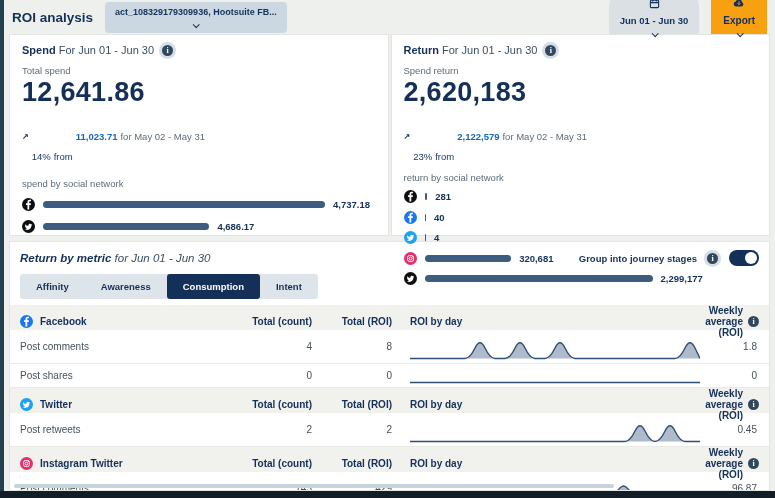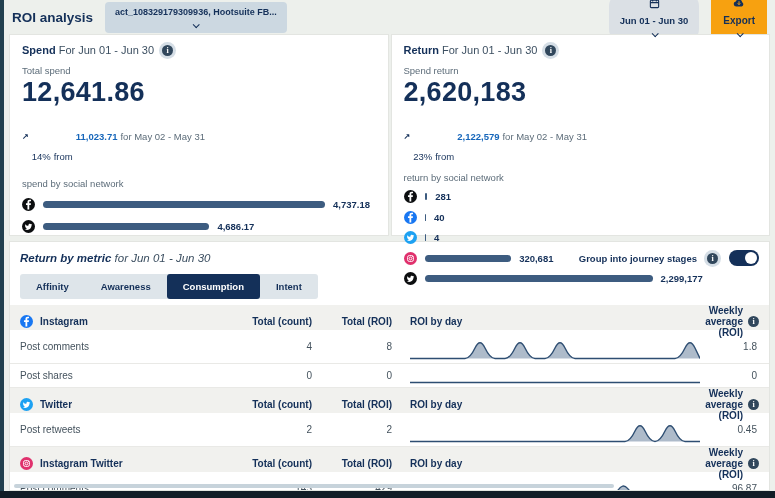--- a/index.html
+++ b/index.html
@@ -255,21 +255,21 @@
       </div>
     <div id="metric-table">
         <div class="tgrid grp-head">
           <div class="grp-name">
             <span class="net-icon">
               <svg viewBox="0 0 24 24">
                 <circle cx="12" cy="12" r="12" fill="#1877f2"></circle>
                 <path fill="#fff" d="M13.4 21v-8.2h2.76l.41-3.2H13.4V7.55c0-.93.26-1.56 1.59-1.56h1.68V3.13C16.39 3.05 15.39 3 14.2 3c-2.44 0-4.12 1.49-4.12 4.23v2.36H7.33v3.2h2.75V21h3.32z"></path>
               </svg>
             </span>
-            <span>Instagram</span>
+            <span>Facebook</span>
           </div>
           <div class="col-num">Total (count)</div>
           <div class="col-num">Total (ROI)</div>
           <div class="col-day">ROI by day</div>
           <div class="col-weekly">
             <span>Weekly average (ROI)</span>
             <span class="info">i</span>
           </div>
         </div>
         <div class="tgrid drow" style="height: 34px;">

